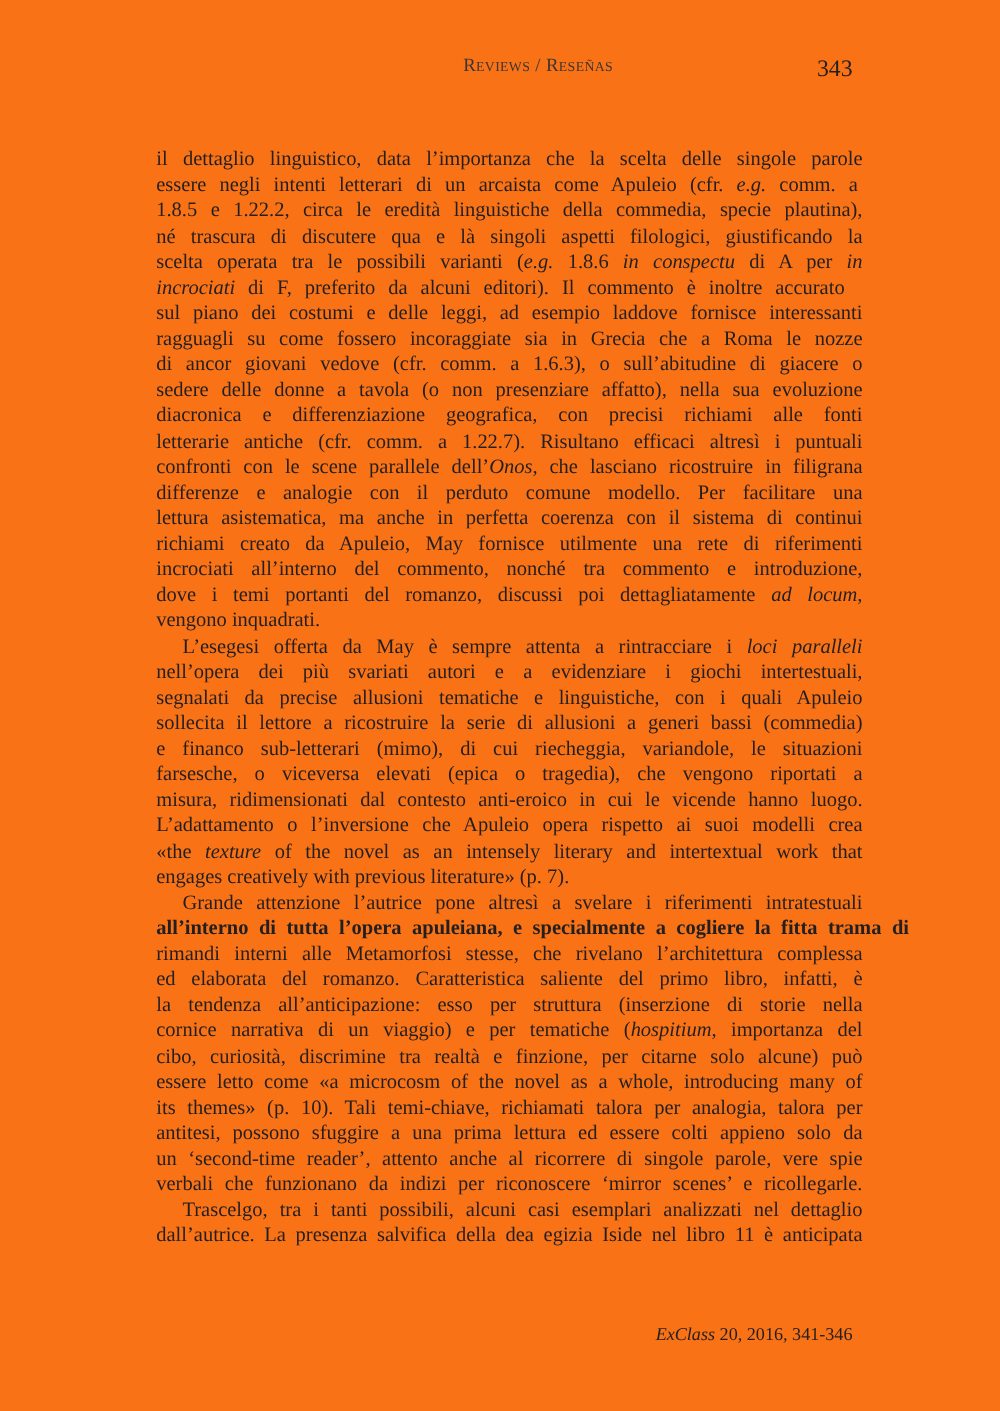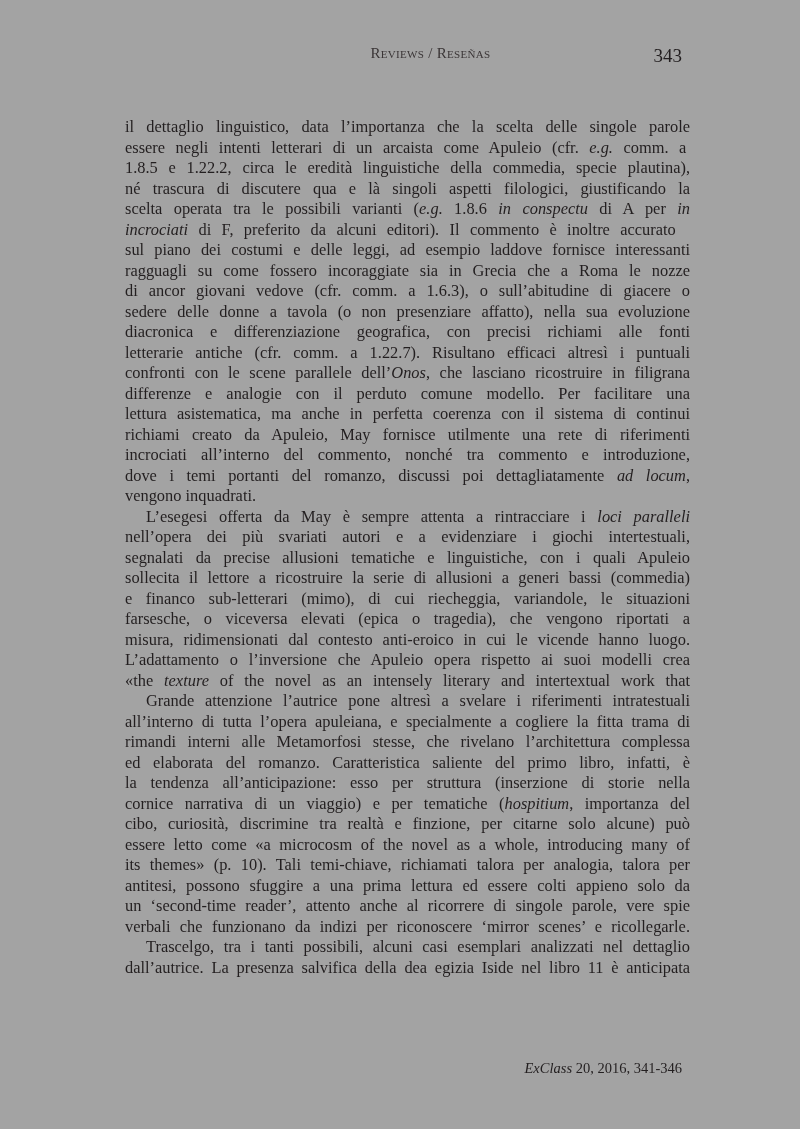--- a/index.html
+++ b/index.html
@@ -13,21 +13,21 @@
       position: relative;
       overflow: hidden;
       font-family: "Liberation Serif", "DejaVu Serif", serif;
       color: #231f20;
     }
     .page {
       position: absolute;
       left: 0; top: 0;
       width: 800px;
       height: 1129px;
-      background: #a3a3a3;
+      background: #f97316;
     }
     .running-head {
       position: absolute;
       top: 45px;
       left: 117px;
       width: 565px;
       height: 24px;
     }
     .running-title {
       position: absolute;
@@ -114,22 +114,23 @@
       <div class="line last" style="white-space: pre; text-align: left; text-align-last: left;"><span>vengono inquadrati.</span></div>
       <div class="line indent" style="white-space: pre; text-align: left; text-align-last: left; word-spacing: 7.54261px;"><span>L’esegesi offerta da May è sempre attenta a rintracciare i </span><i>loci paralleli</i><span></span></div>
       <div class="line" style="white-space: pre; text-align: center; text-align-last: left; word-spacing: 11.3063px;"><span>nell’opera dei più svariati autori e a evidenziare i giochi intertestuali,</span></div>
       <div class="line" style="white-space: pre; text-align: left; text-align-last: left; word-spacing: 8.29688px;"><span>segnalati da precise allusioni tematiche e linguistiche, con i quali Apuleio</span></div>
       <div class="line" style="white-space: pre; text-align: left; text-align-last: left; word-spacing: 5.28646px;"><span>sollecita il lettore a ricostruire la serie di allusioni a generi bassi (commedia)</span></div>
       <div class="line" style="white-space: pre; text-align: left; text-align-last: left; word-spacing: 9.47743px;"><span>e financo sub-letterari (mimo), di cui riecheggia, variandole, le situazioni</span></div>
       <div class="line" style="white-space: pre; text-align: left; text-align-last: left; word-spacing: 9.53594px;"><span>farsesche, o viceversa elevati (epica o tragedia), che vengono riportati a</span></div>
       <div class="line" style="white-space: pre; text-align: left; text-align-last: left; word-spacing: 5.79375px;"><span>misura, ridimensionati dal contesto anti-eroico in cui le vicende hanno luogo.</span></div>
       <div class="line" style="white-space: pre; text-align: left; text-align-last: left; word-spacing: 6.675px;"><span>L’adattamento o l’inversione che Apuleio opera rispetto ai suoi modelli crea</span></div>
       <div class="line" style="white-space: pre; text-align: left; text-align-last: left; word-spacing: 6.70052px;"><span>«the </span><i>texture</i><span> of the novel as an intensely literary and intertextual work that</span></div>
+      <div class="line last" style="white-space: pre; text-align: left; text-align-last: left;"><span>engages creatively with previous literature» (p. 7).</span></div>
       <div class="line indent" style="white-space: pre; text-align: left; text-align-last: left; word-spacing: 6.59201px;"><span>Grande attenzione l’autrice pone altresì a svelare i riferimenti intratestuali</span></div>
-      <div class="line" style="white-space: pre; text-align: left; text-align-last: left; word-spacing: 4.26693px;"><span>all’interno di tutta l’opera apuleiana, e specialmente a cogliere la fitta trama di</span></div>
+      <div class="line" style="white-space: pre; text-align: left; text-align-last: left; word-spacing: 4.26693px; font-weight: bold;"><span>all’interno di tutta l’opera apuleiana, e specialmente a cogliere la fitta trama di</span></div>
       <div class="line" style="white-space: pre; text-align: left; text-align-last: left; word-spacing: 7.30273px;"><span>rimandi interni alle Metamorfosi stesse, che rivelano l’architettura complessa</span></div>
       <div class="line" style="white-space: pre; text-align: left; text-align-last: left; word-spacing: 8.48438px;"><span>ed elaborata del romanzo. Caratteristica saliente del primo libro, infatti, è</span></div>
       <div class="line" style="white-space: pre; text-align: left; text-align-last: left; word-spacing: 9.63021px;"><span>la tendenza all’anticipazione: esso per struttura (inserzione di storie nella</span></div>
       <div class="line" style="white-space: pre; text-align: left; text-align-last: left; word-spacing: 7.38906px;"><span>cornice narrativa di un viaggio) e per tematiche (</span><i>hospitium</i><span>, importanza del</span></div>
       <div class="line" style="white-space: pre; text-align: left; text-align-last: left; word-spacing: 6.67898px;"><span>cibo, curiosità, discrimine tra realtà e finzione, per citarne solo alcune) può</span></div>
       <div class="line" style="white-space: pre; text-align: left; text-align-last: left; word-spacing: 4.45793px;"><span>essere letto come «a microcosm of the novel as a whole, introducing many of</span></div>
       <div class="line" style="white-space: pre; text-align: left; text-align-last: left; word-spacing: 5.19602px;"><span>its themes» (p. 10). Tali temi-chiave, richiamati talora per analogia, talora per</span></div>
       <div class="line" style="white-space: pre; text-align: left; text-align-last: left; word-spacing: 5.54818px;"><span>antitesi, possono sfuggire a una prima lettura ed essere colti appieno solo da</span></div>
       <div class="line" style="white-space: pre; text-align: left; text-align-last: left; word-spacing: 5.09659px;"><span>un ‘second-time reader’, attento anche al ricorrere di singole parole, vere spie</span></div>
       <div class="line" style="white-space: pre; text-align: left; text-align-last: left; word-spacing: 5.24219px;"><span>verbali che funzionano da indizi per riconoscere ‘mirror scenes’ e ricollegarle.</span></div>

